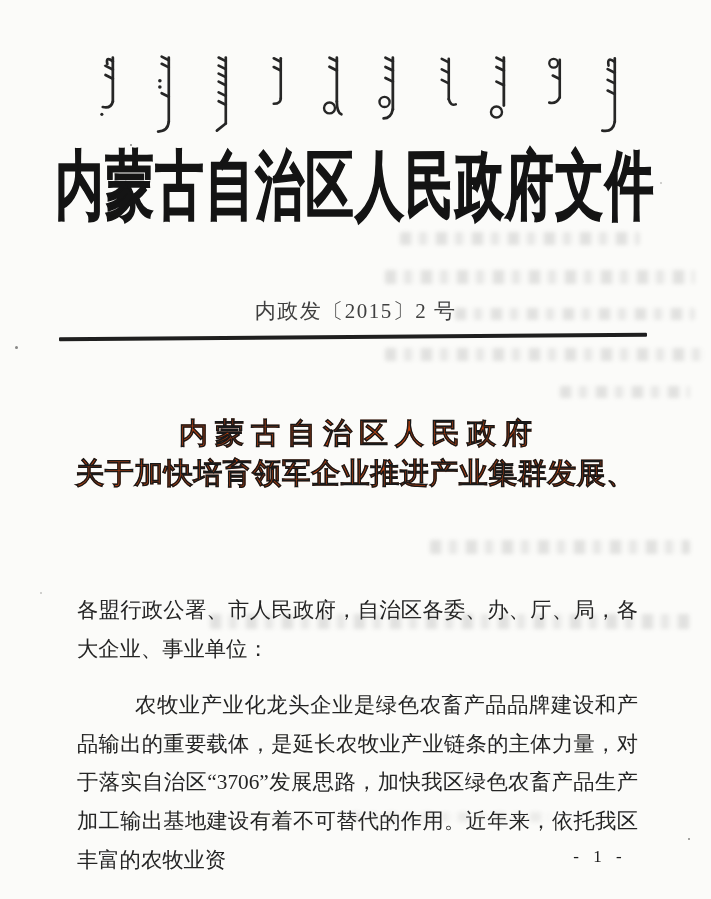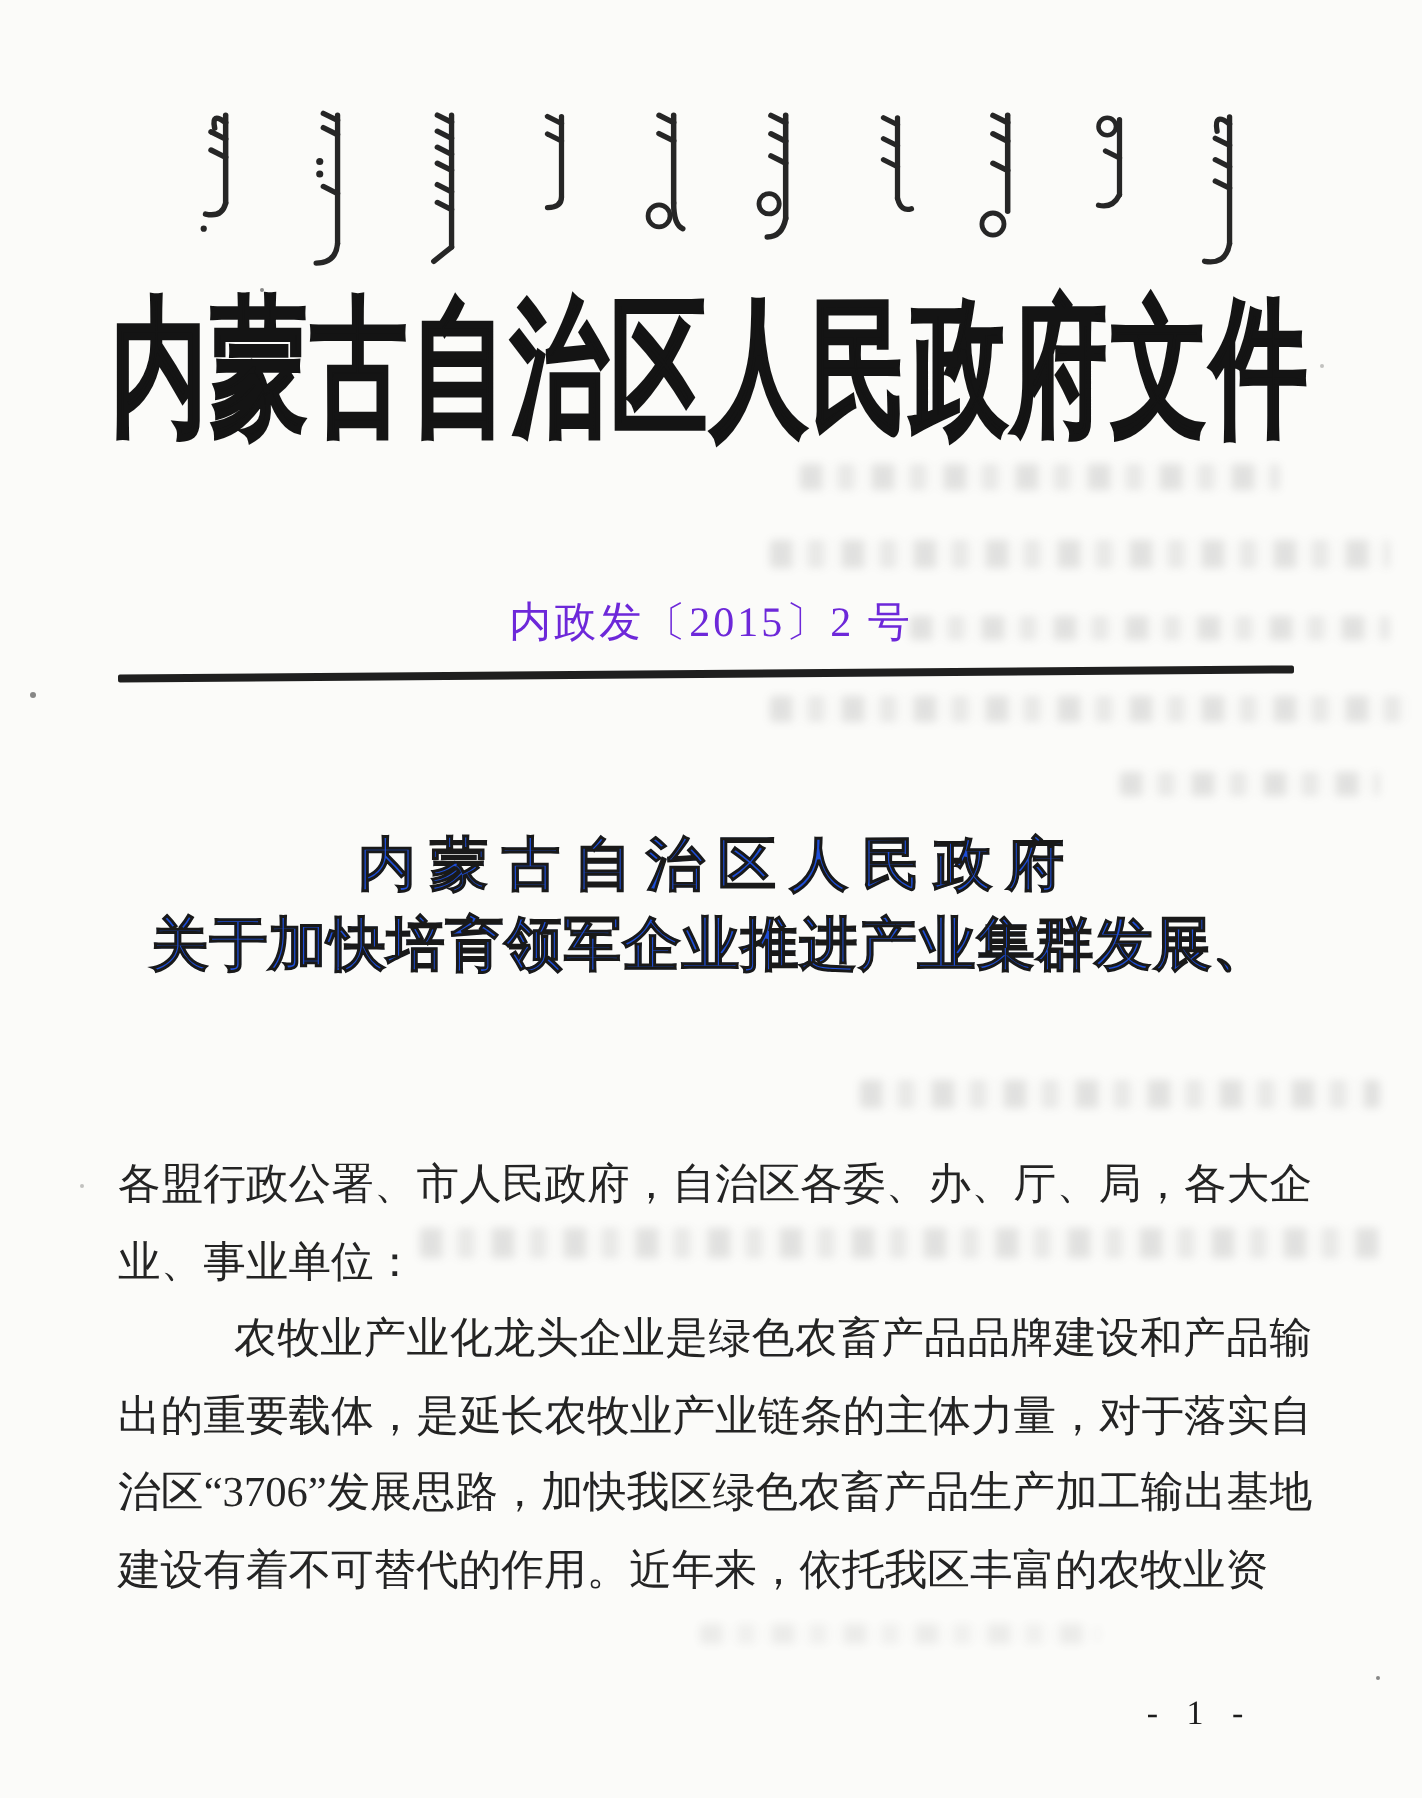--- a/index.html
+++ b/index.html
@@ -27,45 +27,45 @@
     font-size:48px;font-weight:bold;letter-spacing:2px;
     line-height:1;color:#141414;
     -webkit-text-stroke:1px #141414;
     transform:scaleY(1.55);transform-origin:top center;
     white-space:nowrap;
   }
 
   
   .doc-number{
     left:0;top:297px;width:711px;text-align:center;
-    font-size:21px;letter-spacing:1.5px;color:#6d28d9;
+    font-size:21px;letter-spacing:1.5px;color:#404040;
   }
 
   
   .rule{
     left:59px;top:335px;width:588px;height:4px;background:#1f1f1f;
     transform:rotate(-0.45deg);border-radius:1px;
   }
 
   
   .doc-title{
     left:0;top:413px;width:711px;text-align:center;
-    font-weight:bold;color:#1d4ed8;font-size:29px;line-height:40px;
+    font-weight:bold;color:#c2410c;font-size:29px;line-height:40px;
     -webkit-text-stroke:0.5px #191919;
   }
   .doc-title .line1{letter-spacing:7px;padding-left:7px;}
   .doc-title .line2,.doc-title .line3{letter-spacing:0.5px;}
 
   
   .body-text{
     left:59px;top:573px;width:597px;
     font-size:21.3px;line-height:38.6px;color:#242424;
     text-align:justify;
   }
-  .body-text p{margin:0;}
+  .body-text p{margin:18px;}
   .body-text p.para{text-indent:58px;}
 
   
   .page-number{
     left:556px;top:847px;width:88px;text-align:center;
     font-size:17px;letter-spacing:5px;color:#1c1c1c;
     font-family:"Liberation Serif","DejaVu Serif",serif;
   }
 
   

